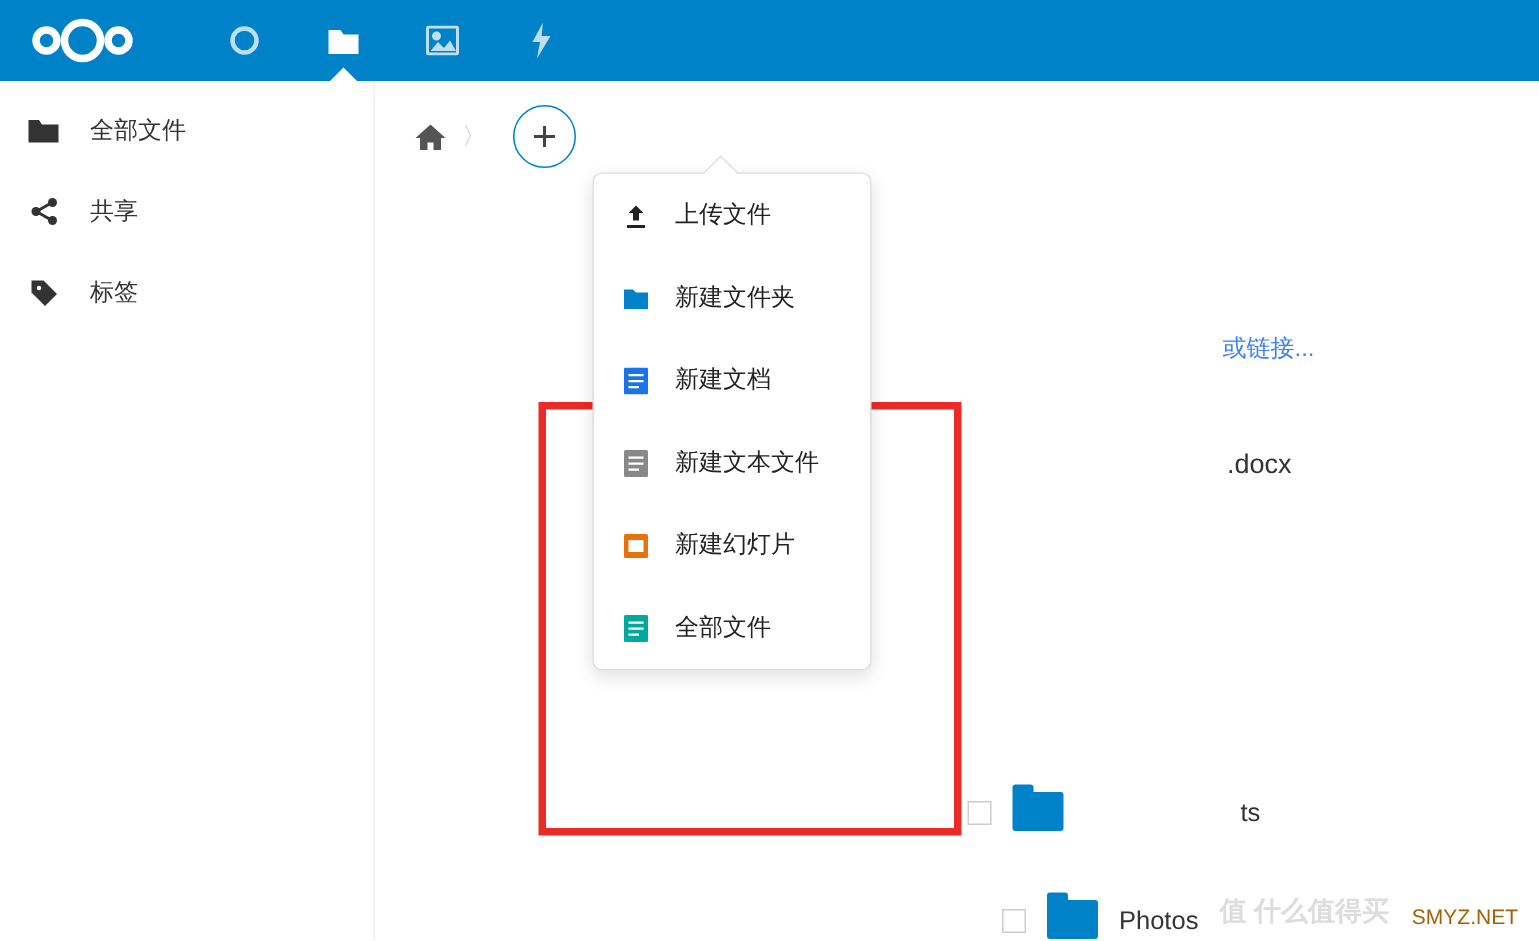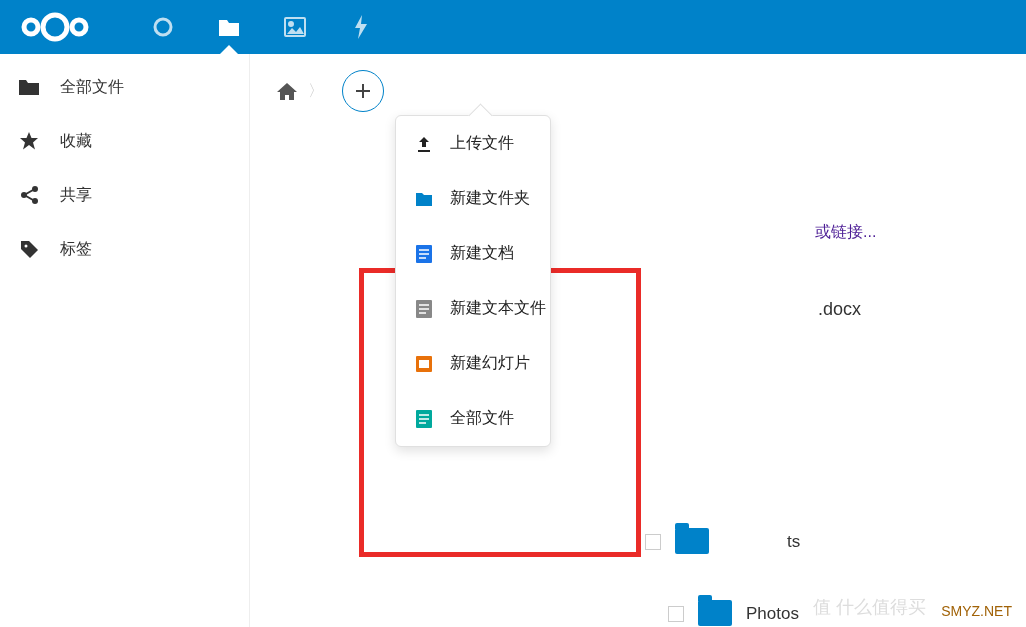--- a/index.html
+++ b/index.html
@@ -14,37 +14,37 @@
     .layout { display: flex; height: calc(100% - 54px); }
     .sidebar { width: 250px; padding-top: 6px; border-right: 1px solid #eee; }
     .side-row { display: flex; align-items: center; height: 54px; padding-left: 18px; gap: 20px; color: #333; font-size: 16px; }
     .side-row.active { font-weight: 500; }
     .side-row svg, .side-row .ico { width: 22px; color: #222; }
     .main { flex: 1; position: relative; padding-top: 12px; }
     .crumb { display: flex; align-items: center; gap: 10px; padding-left: 26px; height: 50px; }
     .home-ico { color: #555; }
     .chev { color: #ccc; font-size: 16px; }
     .add-btn { width: 42px; height: 42px; border: 1px solid #0082c9; border-radius: 50%; display: flex; align-items: center; justify-content: center; color: #555; margin-left: 8px; cursor: pointer; }
-    .popover { position: absolute; left: 395px; top: 115px; width: 156px; background: #fff; border: 1px solid #e0e0e0; border-radius: 6px; box-shadow: 0 4px 12px rgba(0,0,0,0.12); z-index: 10; }
+    .popover { position: absolute; left: 395px; top: 115px; width: 186px; background: #fff; border: 1px solid #e0e0e0; border-radius: 6px; box-shadow: 0 4px 12px rgba(0,0,0,0.12); z-index: 10; }
     .popover::before { content: ""; position: absolute; top: -9px; left: 76px; width: 16px; height: 16px; background: #fff; border-left: 1px solid #e0e0e0; border-top: 1px solid #e0e0e0; transform: rotate(45deg); }
     .pop-item { display: flex; align-items: center; height: 55px; padding-left: 18px; gap: 16px; font-size: 16px; color: #222; cursor: pointer; }
     .pop-item .pico { width: 20px; display: flex; align-items: center; justify-content: center; }
     .redbox { position: absolute; left: 359px; top: 268px; width: 282px; height: 289px; border: 5px solid #ea2b28; pointer-events: none; z-index: 5; }
-    .hint { position: absolute; left: 565px; top: 168px; color: #4c1d95; font-size: 16px; }
+    .hint { position: absolute; left: 565px; top: 168px; color: #3b82f6; font-size: 16px; }
     .file1 { position: absolute; left: 568px; top: 245px; color: #333; font-size: 18px; }
     .list-row { position: absolute; display: flex; align-items: center; gap: 14px; }
     .list-row .chk { width: 16px; height: 16px; border: 1px solid #ccc; }
     .list-row .ficon { width: 34px; height: 28px; }
     .row1 { left: 395px; top: 474px; }
     .row2 { left: 395px; top: 546px; padding-left: 23px; }
     .folder-blue { background: #0082c9; width: 34px; height: 26px; border-radius: 2px; position: relative; }
     .folder-blue::before { content: ""; position: absolute; top: -5px; left: 0; width: 14px; height: 6px; background: #0082c9; border-radius: 2px 2px 0 0; }
     .txt { color: #333; font-size: 17px; }
     .watermark { position: absolute; right: 14px; bottom: 8px; color: #a16207; font-size: 14px; }
-    .watermark2 { position: absolute; right: 100px; bottom: 8px; color: #ddd; font-size: 18px; font-weight:400; }
+    .watermark2 { position: absolute; right: 100px; bottom: 8px; color: #ddd; font-size: 18px; font-weight:700; }
   </style>
 </head>
 <body>
 
 <div class="header">
   <div class="logo">
     <svg width="70" height="36" viewBox="0 0 70 36">
         <g fill="none" stroke="#fff" stroke-width="5">
           <circle cx="35" cy="18" r="12"></circle>
           <circle cx="11" cy="18" r="7"></circle>
@@ -81,26 +81,20 @@
 <div class="layout">
   <div class="sidebar">
     <div class="side-row active">
       <svg class="ico" width="22" height="18" fill="#333">
           <path d="M1 2 h7 l2 3 h11 v12 h-20 z"></path>
         </svg>
       <span>全部文件</span>
     </div>
     <div class="side-row">
       <svg class="ico" width="22" height="22" fill="#333">
-          <path d="M11 2 l2.5 6 h6.5 l-5 4.5 2 7 -6 -4.5 -6 4.5 2 -7 -5 -4.5 h6.5 z"></path>
-        </svg>
-      <span>收藏</span>
-    </div>
-    <div class="side-row">
-      <svg class="ico" width="22" height="22" fill="#333">
           <circle cx="6" cy="11" r="3"></circle>
           <circle cx="17" cy="5" r="3"></circle>
           <circle cx="17" cy="17" r="3"></circle>
           <path d="M8 10 l7 -4 M8 12 l7 4" stroke="#333" stroke-width="2"></path>
         </svg>
       <span>共享</span>
     </div>
     <div class="side-row">
       <svg class="ico" width="22" height="22" fill="#333">
           <path d="M3 3 h8 l9 9 -8 8 -9 -9 z"></path>
@@ -124,21 +118,21 @@
     </div>
 
     <div class="hint">或链接...</div>
     <div class="file1">.docx</div>
 
     <div class="list-row row1">
       <div class="chk"></div>
       <div class="ficon">
           <div class="folder-blue"></div>
         </div>
-      <span class="txt" style="margin-left:64px">ts</span>
+      <span class="txt" style="margin-left:104px">ts</span>
     </div>
     <div class="list-row row2">
       <div class="chk"></div>
       <div class="ficon">
           <div class="folder-blue"></div>
         </div>
       <span class="txt">Photos</span>
     </div>
 
   </div>

